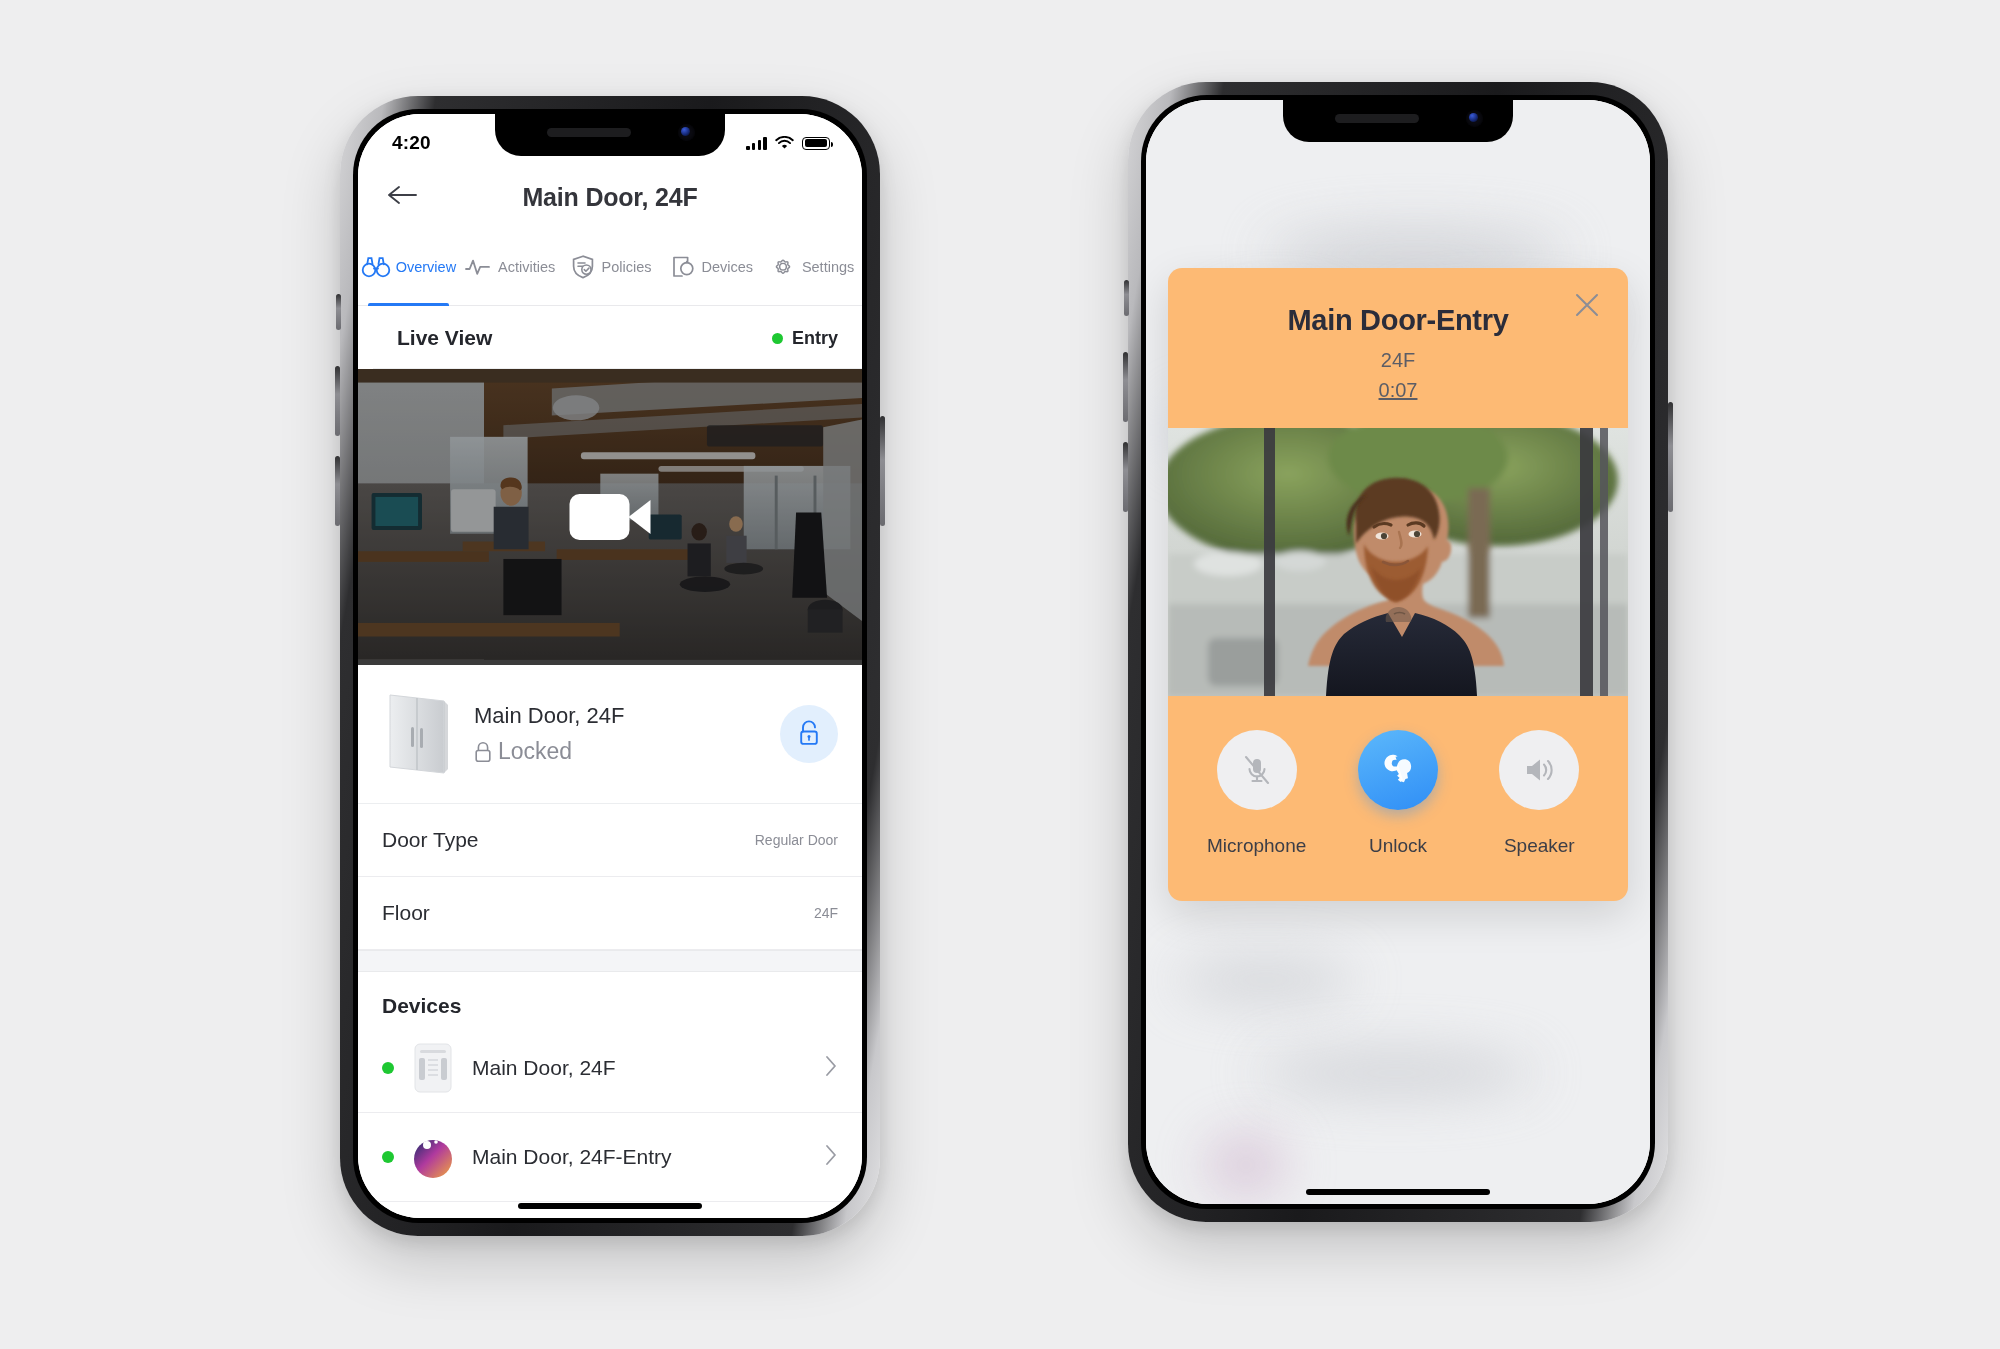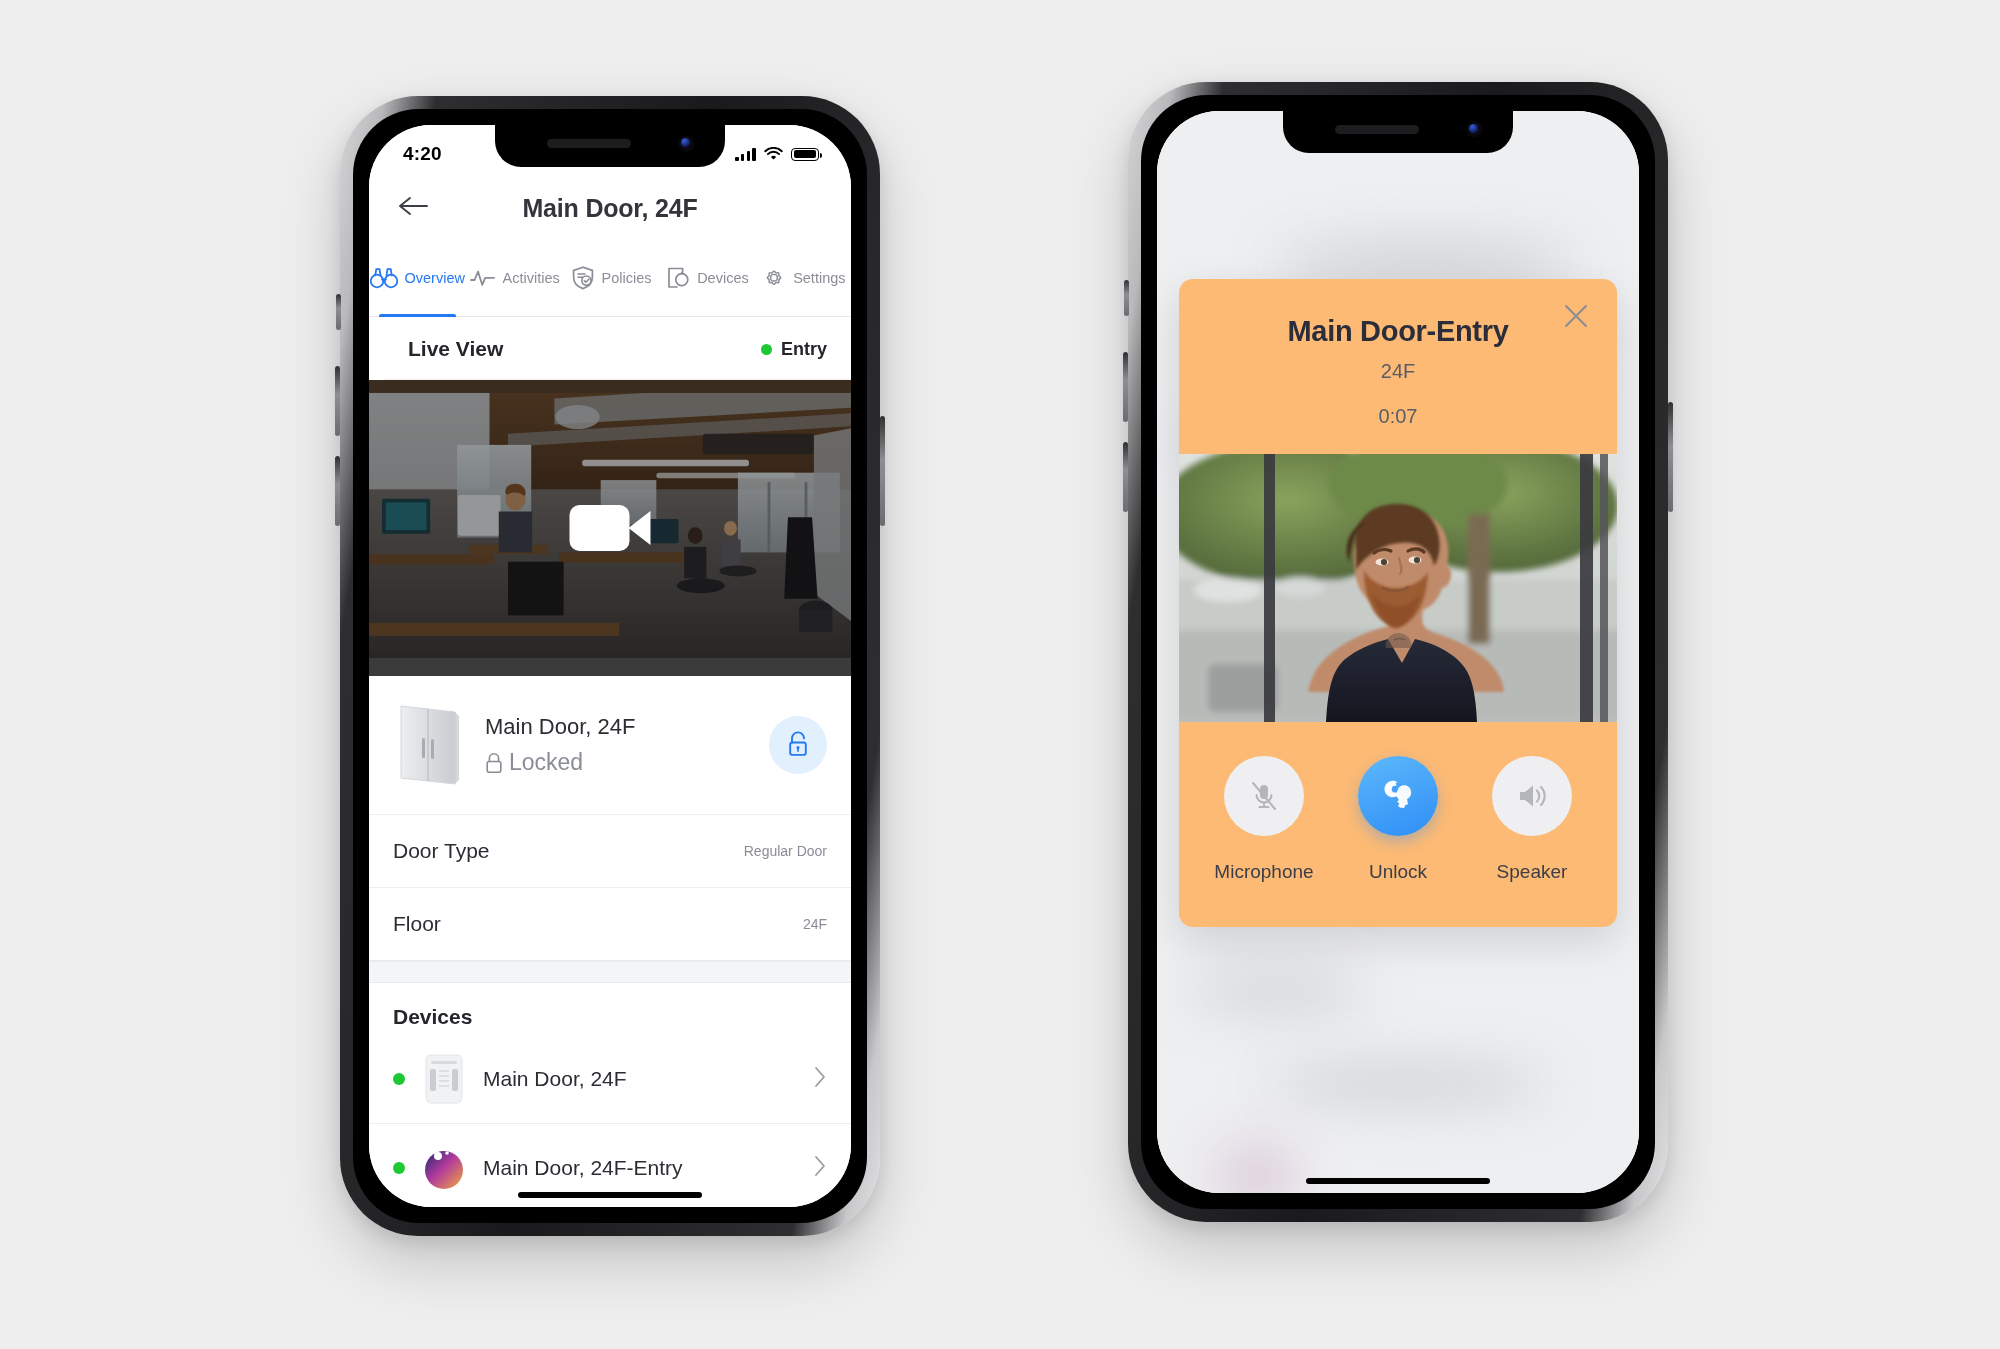--- a/index.html
+++ b/index.html
@@ -15,21 +15,21 @@
   .phone {
     position: absolute;
     width: 540px; height: 1140px;
     border-radius: 78px;
     background: linear-gradient(100deg,#d7d7d9 0%,#b9b9bc 6%,#2e2e30 13%,#1a1a1c 50%,#2e2e30 88%,#c8c8cb 95%,#e2e2e4 100%);
     padding: 13px;
     box-shadow: 0 26px 60px rgba(0,0,0,.18), 0 6px 18px rgba(0,0,0,.10);
   }
   .phone-inner {
     position: relative; width: 100%; height: 100%;
-    border-radius: 66px; background: #000; padding: 16px;
+    border-radius: 66px; background: #000; padding: 5px;
   }
   .screen {
     position: relative; width: 100%; height: 100%;
     border-radius: 62px; overflow: hidden; background: #fff;
   }
   .phone-left  { left: 340px; top: 96px; }
   .phone-right { left: 1128px; top: 82px; }
 
   
   .btn-side { position: absolute; background: linear-gradient(180deg,#303032,#8e8e93 40%,#6b6b70); border-radius: 3px; }
@@ -154,21 +154,21 @@
   .modal {
     position:absolute; left: 22px; right: 22px; top: 168px;
     background:#fdba74; border-radius: 14px; overflow:hidden;
     box-shadow: 0 14px 42px rgba(0,0,0,.13);
     z-index: 20;
   }
   .modal-head { padding: 36px 0 26px 0; text-align:center; position:relative; }
   .modal-close { position:absolute; right: 26px; top: 22px; cursor:pointer; }
   .modal-title { font-size: 29px; font-weight: bold; color:#2b2d3a; letter-spacing:-.3px; }
   .modal-sub { font-size: 20px; color:#5b5d66; margin-top: 12px; }
-  .modal-timer { font-size: 20px; color:#5b5d66; margin-top: 22px; }
+  .modal-timer { font-size: 20px; color:#5b5d66; margin-top: 7px; text-decoration: underline; }
   .modal-video { height: 268px; overflow:hidden; position:relative; background:#cfd3cc; }
   .modal-actions { display:flex; padding: 34px 18px 44px 18px; }
   .act { flex:1; display:flex; flex-direction:column; align-items:center; gap:25px; cursor:pointer; }
   .act-circle { width:80px; height:80px; border-radius:50%; background:#efeff1; display:flex; align-items:center; justify-content:center; }
   .act-circle.primary { background: linear-gradient(160deg,#5cb8fb 0%,#2f8ef6 100%); box-shadow:0 6px 14px rgba(47,142,246,.35); }
   .act-label { font-size: 19px; color:#3c3e47; }
 </style>
 </head>
 <body>
 

